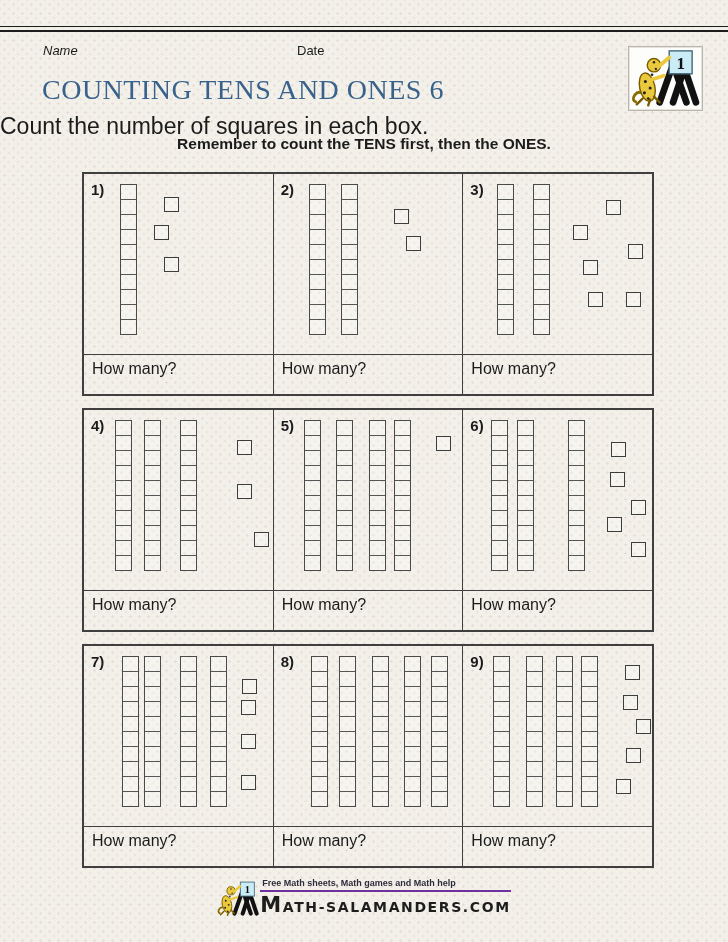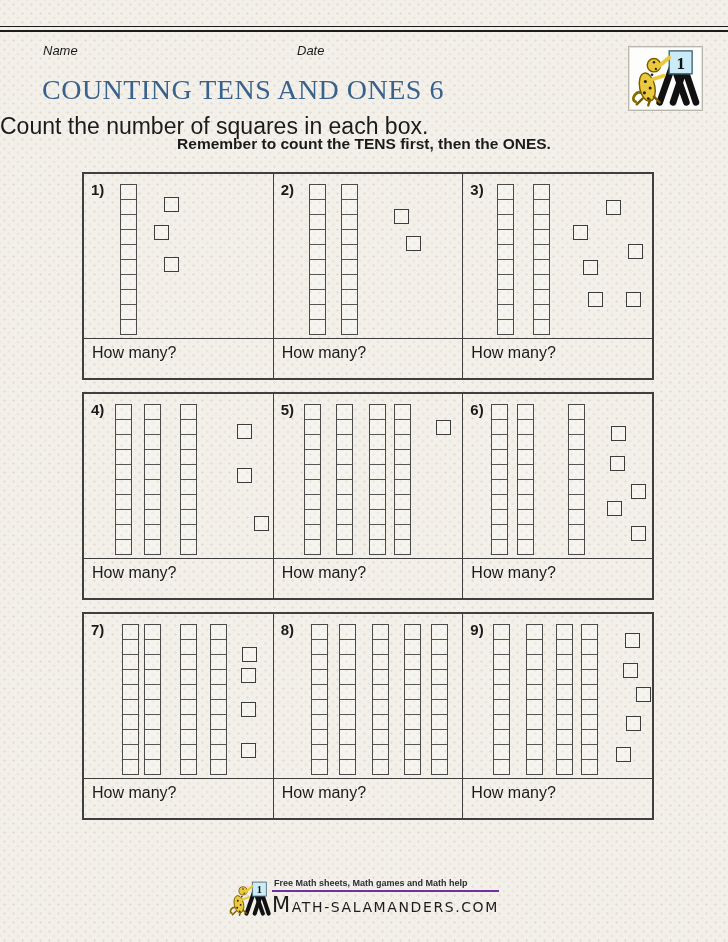--- a/index.html
+++ b/index.html
@@ -10,46 +10,46 @@
     background-image:
       radial-gradient(rgba(205,170,170,.28) 1px, transparent 1.3px),
       radial-gradient(rgba(185,185,165,.20) 1px, transparent 1.3px);
     background-size:9px 9px, 9px 9px;
     background-position:0 0, 4.5px 4.5px;
   }
   
   .toprule{position:absolute;left:0;top:26px;width:728px;height:3px;
     border-top:1.5px solid #1d1d1d;border-bottom:2.5px solid #1d1d1d;}
   .name-label{position:absolute;left:43px;top:43px;font-size:13px;font-style:italic;}
-  .date-label{position:absolute;left:297px;top:43px;font-size:13px;font-style:italic;}
+  .date-label{position:absolute;left:297px;top:43px;font-size:13px;}
   .logo-box{position:absolute;left:628px;top:46px;width:73px;height:63px;
     background:#fdfdfc;border:1px solid #b9b6ae;box-shadow:inset 0 0 0 1px #e5e3da;}
   .page-title{position:absolute;left:42px;top:74px;font-family:"Liberation Serif", serif;
     font-size:28px;letter-spacing:.5px;color:#38618C;white-space:nowrap;}
   .instr1{position:absolute;left:0;top:113px;width:728px;text-align:left;font-size:23px;}
   .instr2{position:absolute;left:0;top:135px;width:728px;text-align:center;font-size:15.5px;font-weight:bold;}
   
   .sheet{position:absolute;left:82px;top:172px;width:572px;}
   .trow{display:flex;border:2px solid #3f3f3f;margin-bottom:12px;}
   .cell{flex:1 1 0;min-width:0;}
   .cell + .cell{border-left:1.5px solid #3f3f3f;}
   .canvas{position:relative;height:164px;}
-  .answer{height:32px;border-top:1.5px solid #3f3f3f;padding:5px 8px 2px 8px;font-size:16px;}
+  .answer{height:32px;border-top:1.5px solid #3f3f3f;padding:5px 8px 2px 8px;font-size:16px;margin-top:16px;}
   .num{position:absolute;left:7px;top:7px;font-size:15px;font-weight:bold;}
   .rod{position:absolute;width:15px;border:1px solid #4a4a4a;background:rgba(255,255,255,.25);}
   .rod div{height:14px;border-bottom:1px solid #565656;}
   .rod div:last-child{border-bottom:none;}
   .one{position:absolute;width:13px;height:13px;border:1.5px solid #3d3d3d;background:rgba(255,255,255,.25);}
   
   .footer{position:absolute;left:0;top:876px;width:728px;display:flex;justify-content:center;align-items:flex-start;}
   .f-logo{width:42px;height:42px;margin-right:1px;margin-top:2px;}
   .f-col{display:flex;flex-direction:column;}
   .tagline{font-size:9px;font-weight:bold;color:#2e2b3a;padding:2px 4px 2px 2px;
     border-bottom:2.5px solid #7030A0;white-space:nowrap;}
-  .site{display:block;font-family:"DejaVu Sans", sans-serif;font-weight:normal;font-size:14px;
+  .site{display:block;font-family:"DejaVu Sans", sans-serif;font-weight:bold;font-size:14px;
     letter-spacing:1.6px;color:#1d1d1d;margin-top:1px;white-space:nowrap;}
   .site::first-letter{font-size:21px;}
   svg text{font-family:"Liberation Serif", serif;}
 </style>
 </head>
 <body>
 
 <svg width="0" height="0" style="position:absolute" aria-hidden="true">
   <defs>
     <g id="sala">

